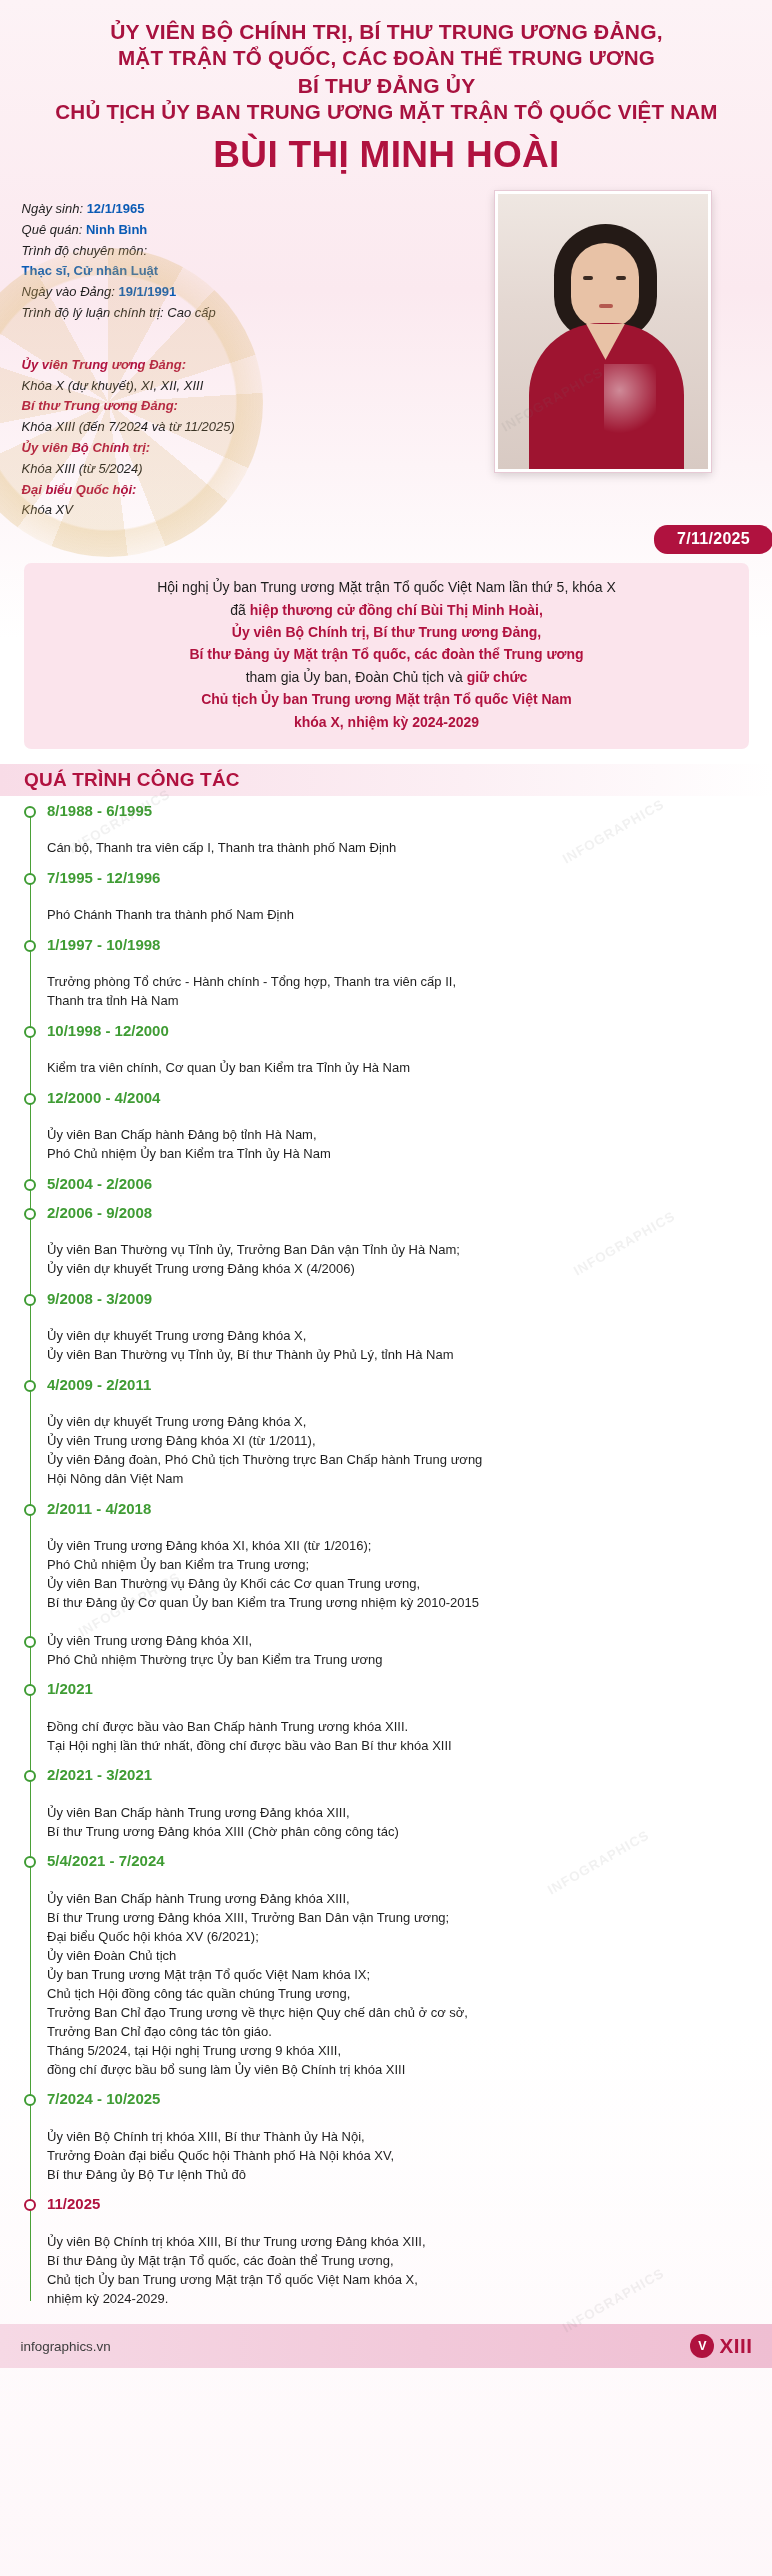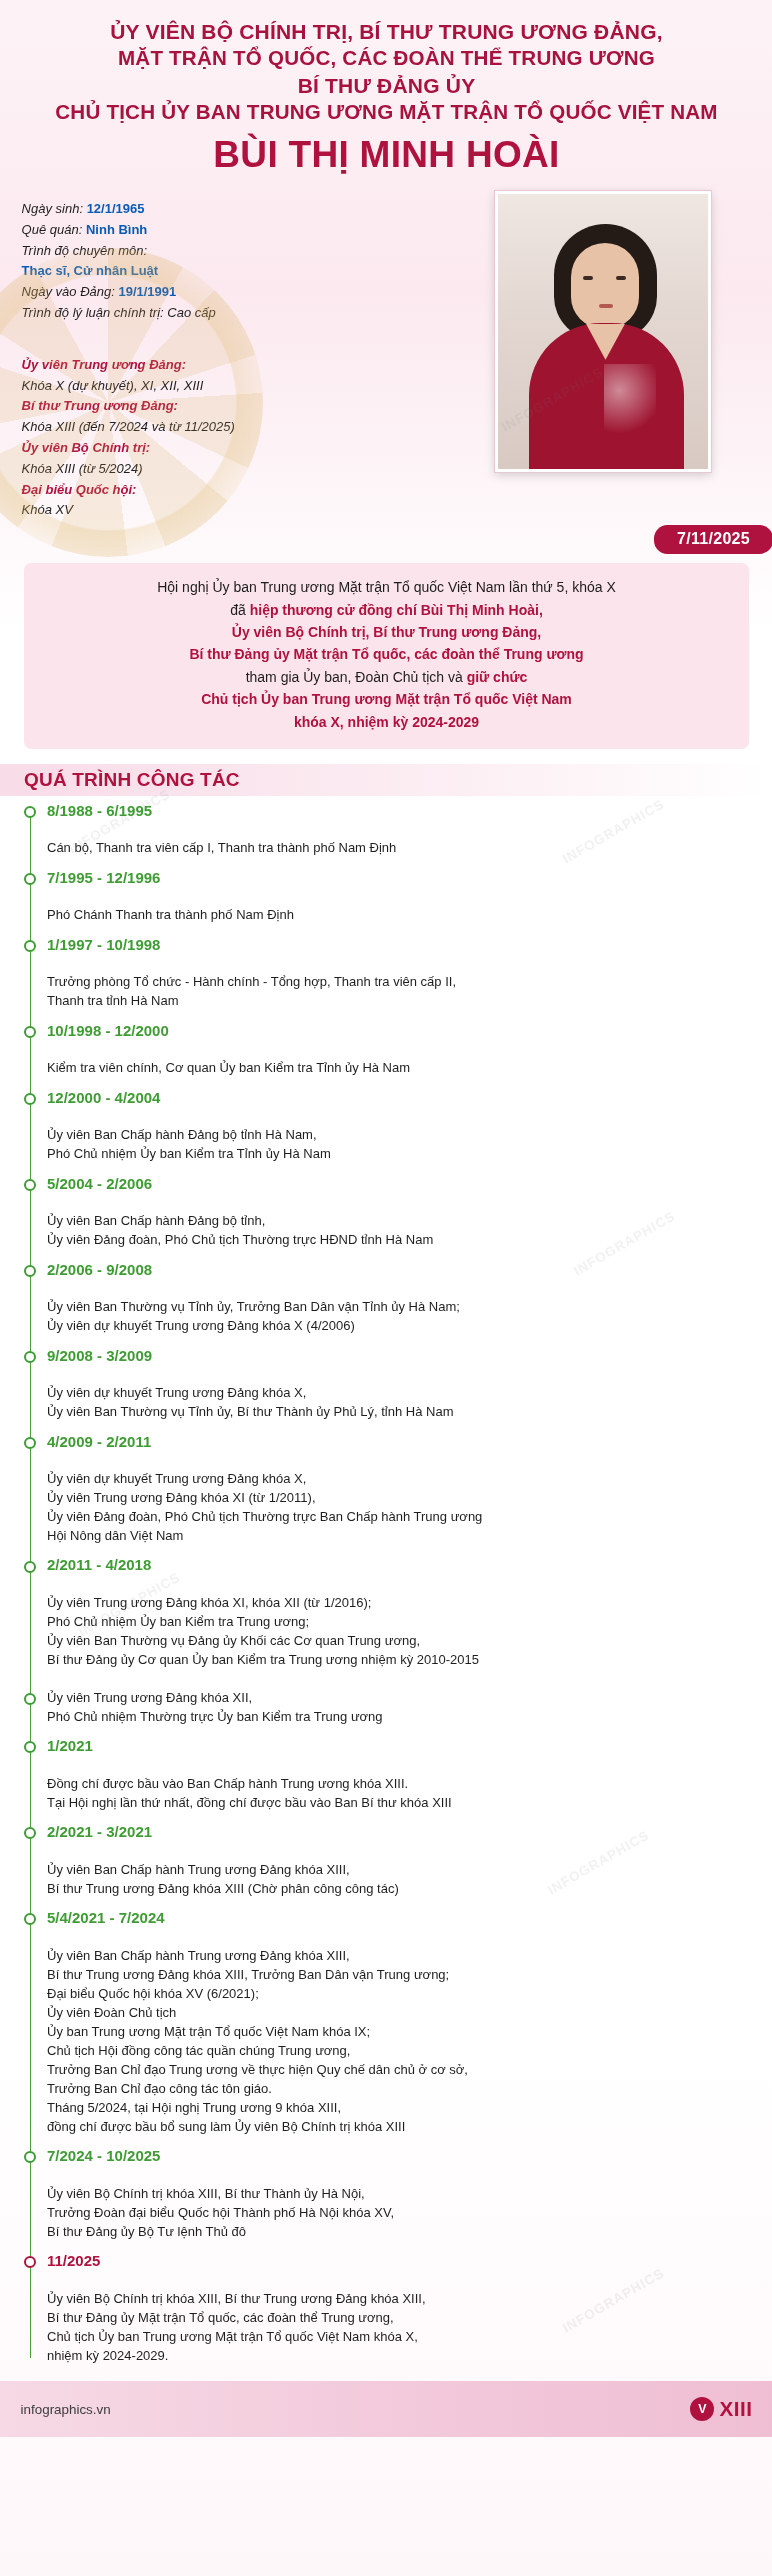--- a/index.html
+++ b/index.html
@@ -190,21 +190,21 @@
     font-size: 13px;
     line-height: 1.46;
     color: #1f1f1f;
     margin-top: 19px;
     white-space: pre-line;
   }
 
   
   .footer {
     margin-top: 15.5px;
-    height: 56px;
+    height: 44px;
     background: linear-gradient(90deg, #f6d9e5 0%, #f2c9da 55%, #efbed2 100%);
     display: flex;
     align-items: center;
     justify-content: space-between;
     padding: 0 20.6px;
   }
   .footer .site { color: #3d3d3d; font-size: 13.4px; }
   .logo { display: flex; align-items: center; gap: 5.2px; }
   .logo .mark {
     width: 24px; height: 24px; border-radius: 50%;
@@ -343,22 +343,20 @@
     </div>
     <div class="tl-item">
       <div class="tl-dot"></div>
       <div class="tl-period">12/2000 - 4/2004</div>
       <div class="tl-desc">Ủy viên Ban Chấp hành Đảng bộ tỉnh Hà Nam,
 Phó Chủ nhiệm Ủy ban Kiểm tra Tỉnh ủy Hà Nam</div>
     </div>
     <div class="tl-item">
       <div class="tl-dot"></div>
       <div class="tl-period">5/2004 - 2/2006</div>
-      <div class="tl-desc">Ủy viên Ban Chấp hành Đảng bộ tỉnh,
-Ủy viên Đảng đoàn, Phó Chủ tịch Thường trực HĐND tỉnh Hà Nam</div>
     </div>
     <div class="tl-item">
       <div class="tl-dot"></div>
       <div class="tl-period">2/2006 - 9/2008</div>
       <div class="tl-desc">Ủy viên Ban Thường vụ Tỉnh ủy, Trưởng Ban Dân vận Tỉnh ủy Hà Nam;
 Ủy viên dự khuyết Trung ương Đảng khóa X (4/2006)</div>
     </div>
     <div class="tl-item">
       <div class="tl-dot"></div>
       <div class="tl-period">9/2008 - 3/2009</div>

